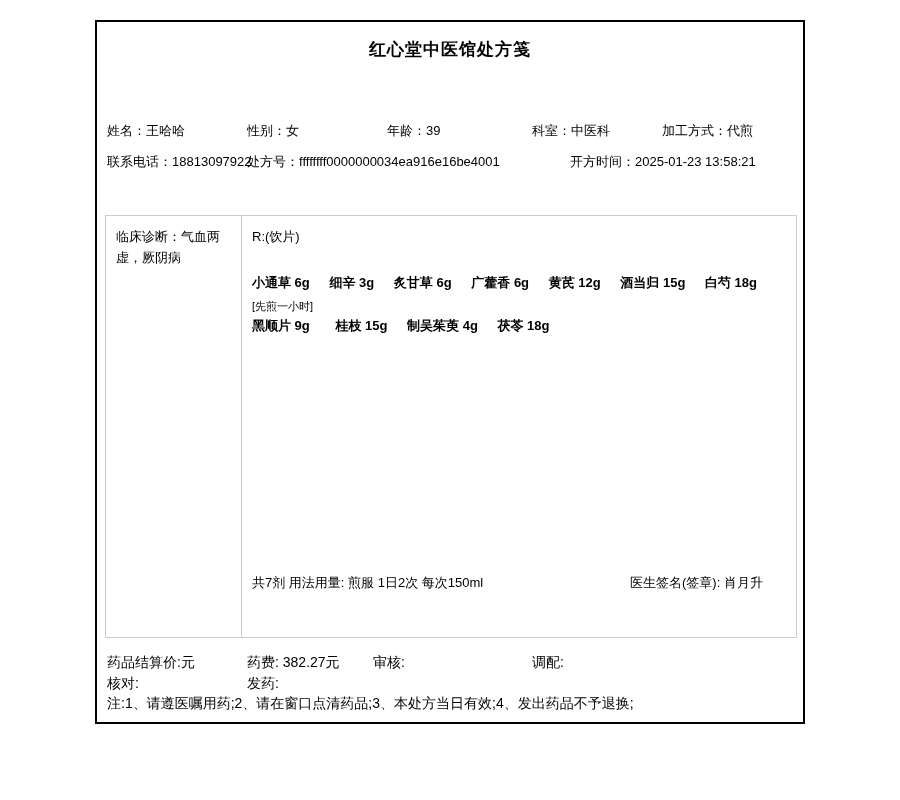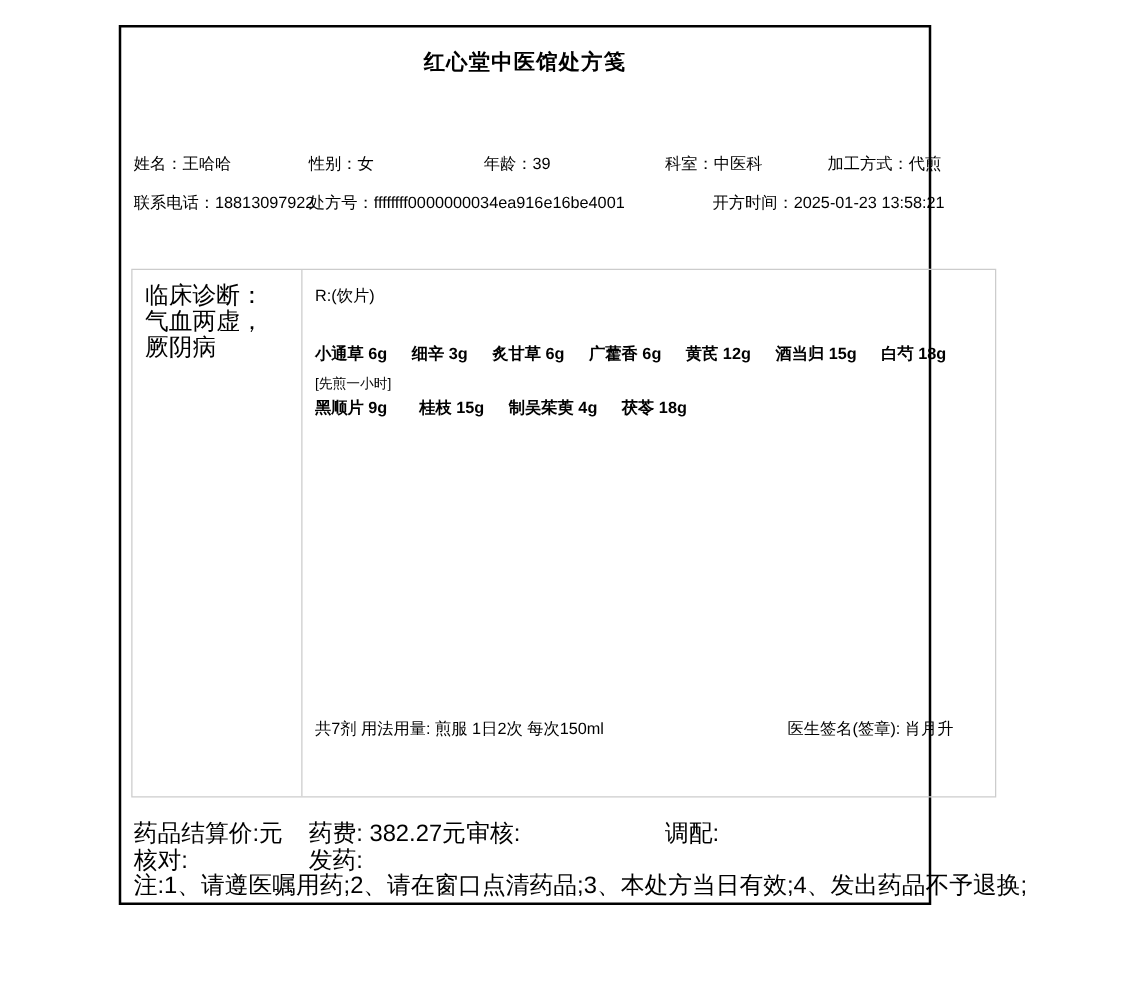--- a/index.html
+++ b/index.html
@@ -5,21 +5,21 @@
   * { margin: 0; padding: 0; box-sizing: border-box; }
   html, body {
     width: 900px; height: 800px;
     background: #ffffff;
     font-family: "Liberation Sans", "DejaVu Sans", sans-serif;
     color: #000000;
   }
   .sheet {
     position: absolute;
     left: 95px; top: 20px;
-    width: 650px; height: 704px;
+    width: 710px; height: 704px;
     border: 2px solid #000000;
     background: #ffffff;
   }
   .title {
     position: absolute;
     top: 16px; left: 0; right: 0;
     text-align: center;
     font-size: 17px;
     font-weight: bold;
     letter-spacing: 1px;
@@ -33,21 +33,21 @@
     position: absolute;
     left: 8px; top: 193px;
     width: 692px; height: 423px;
     border: 1px solid #cccccc;
     display: flex;
   }
   .diag-cell {
     width: 136px;
     border-right: 1px solid #cccccc;
     padding: 10px 12px 10px 10px;
-    font-size: 19px;
+    font-size: 13px;
     line-height: 21px;
   }
   .rx-cell {
     flex: 1;
     padding: 12px 10px 12px 10px;
     display: flex;
     flex-direction: column;
     font-size: 13px;
   }
   .rx-header { margin-bottom: 28px; }
@@ -65,21 +65,21 @@
     min-height: 42px;
   }
   .usage { width: 400px; line-height: 20px; font-size: 13px; }
   .signature {
     position: absolute;
     left: 378px; top: 0;
     width: 134px;
     line-height: 20px;
     font-size: 13px;
   }
-  .footer-field { position: absolute; font-size: 19px; white-space: nowrap; }
+  .footer-field { position: absolute; font-size: 14px; white-space: nowrap; }
 </style>
 </head>
 <body>
 
 <div class="sheet">
 
   <div class="title">红心堂中医馆处方笺</div>
 
   <div class="field" style="left:10px; top:100px;">
     <span>姓名：</span><span>王哈哈</span>

